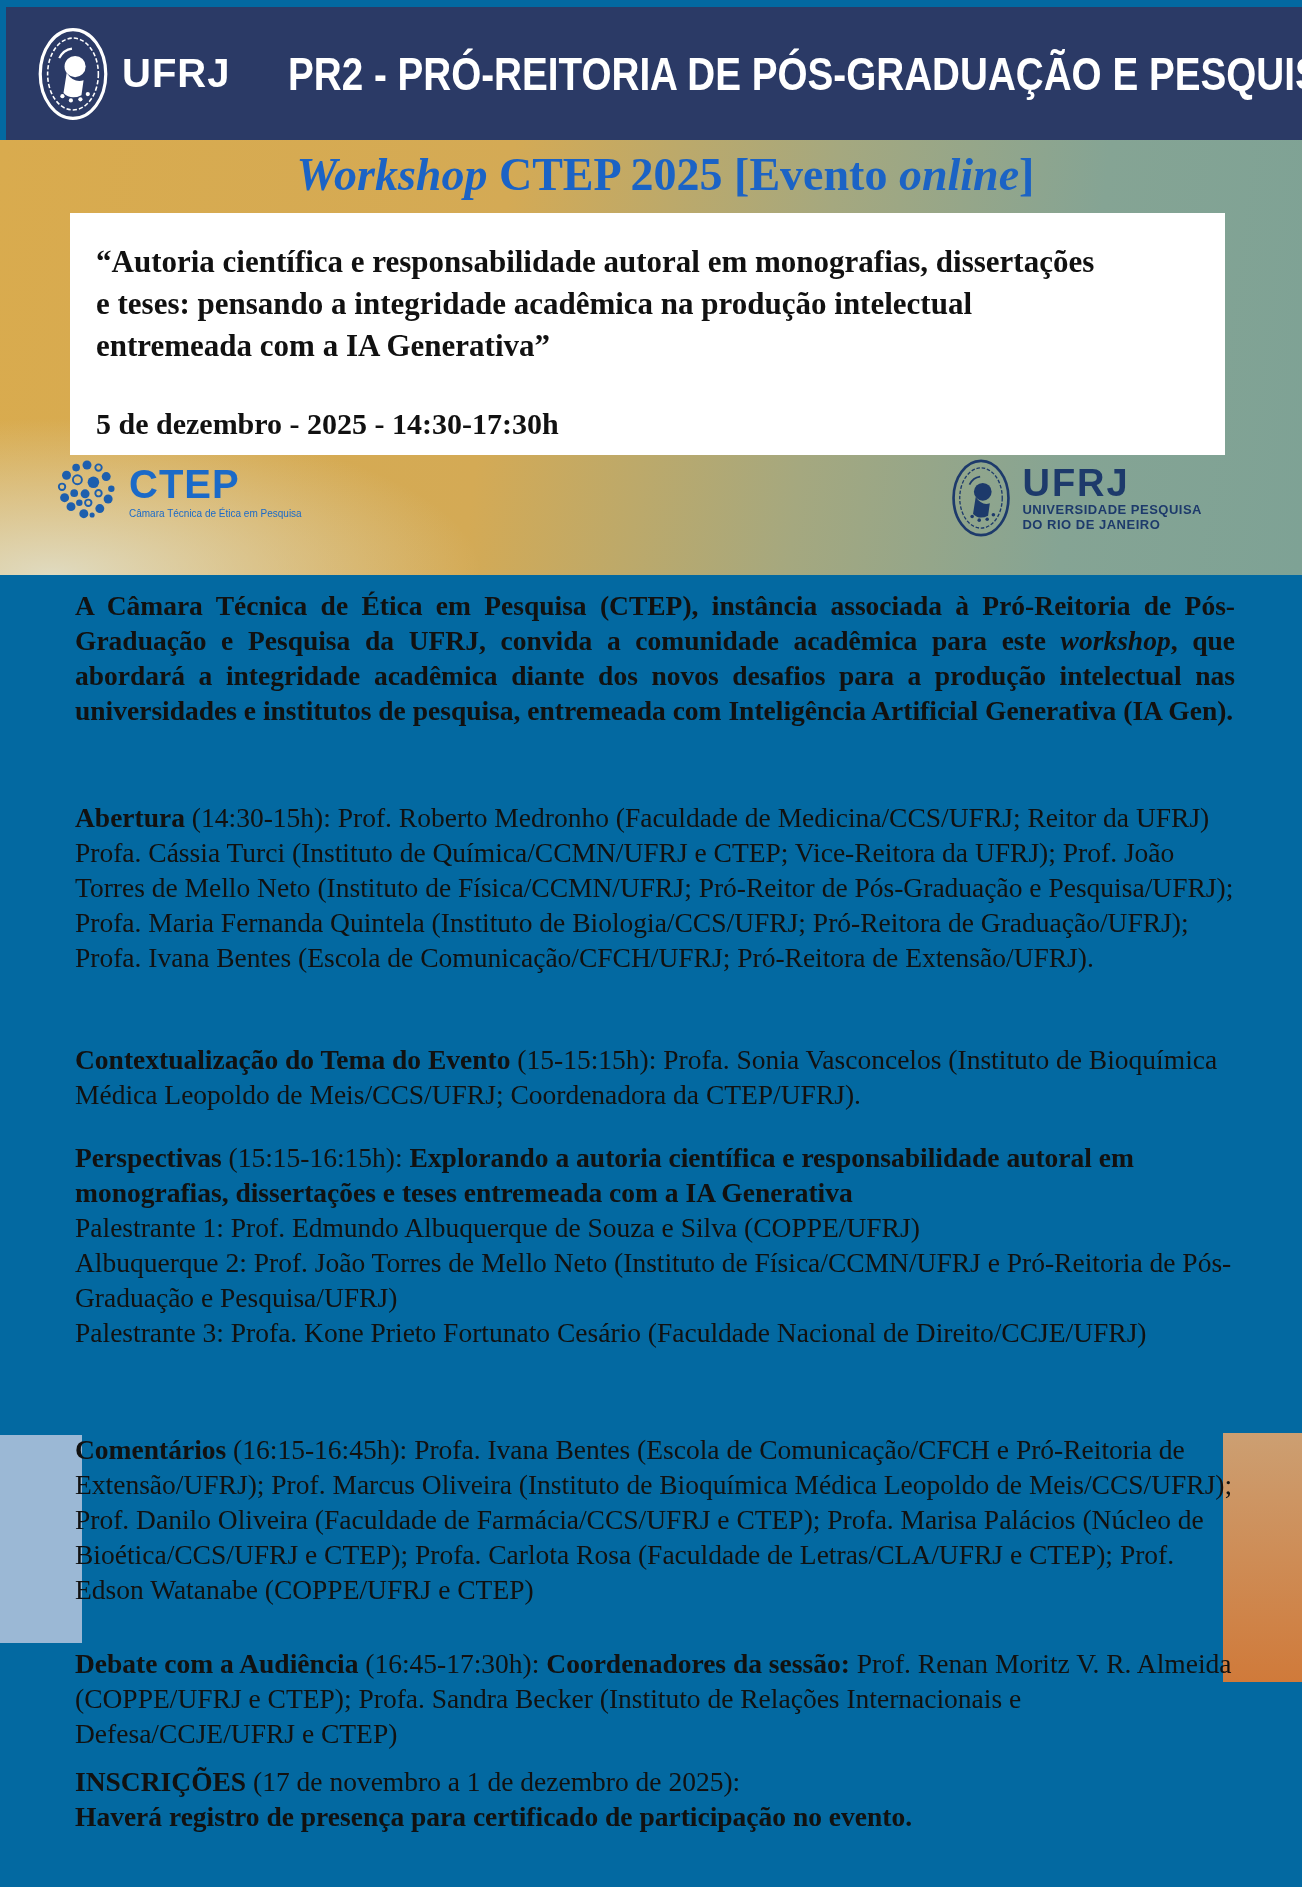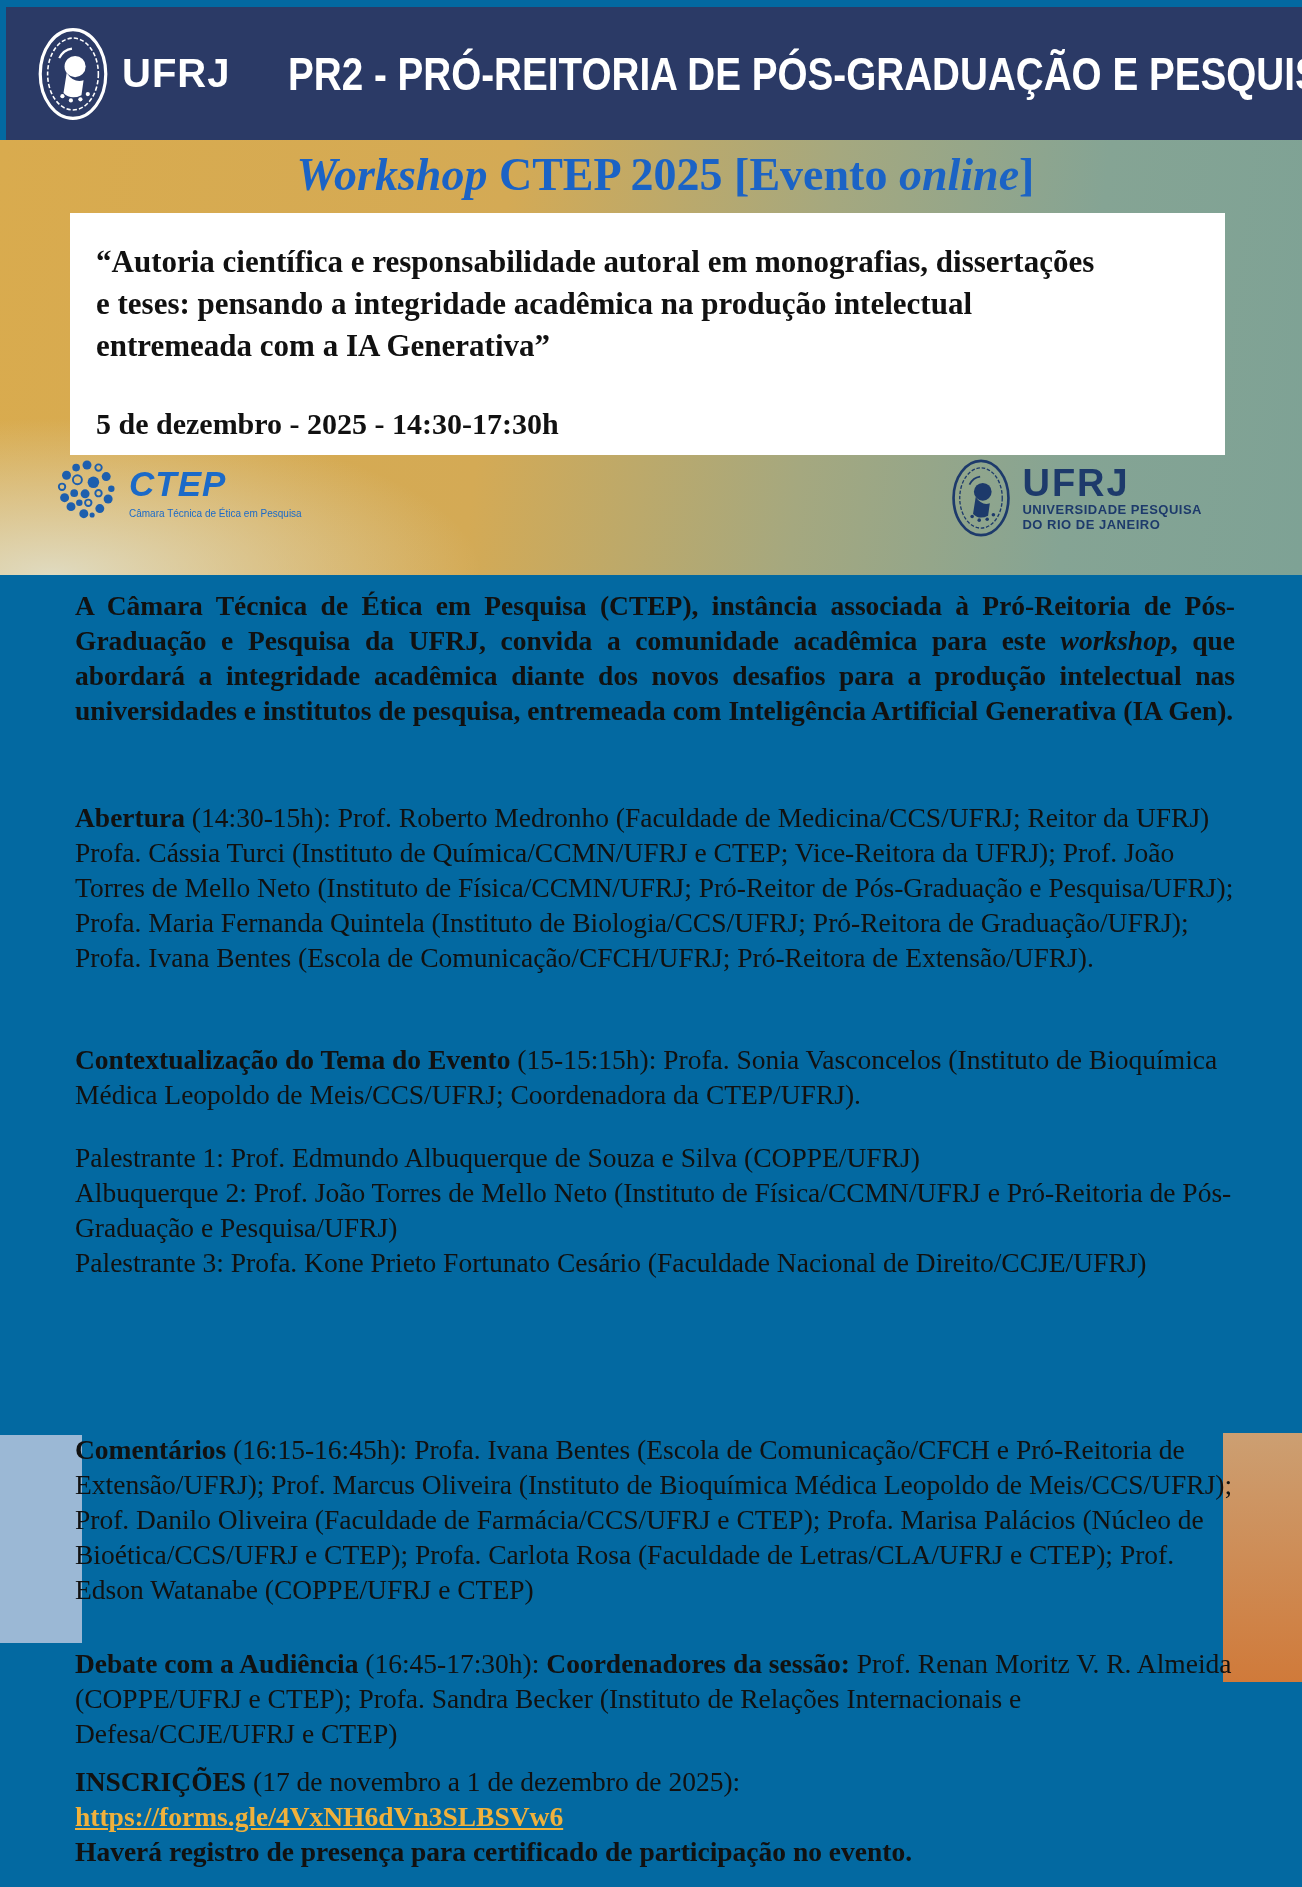--- a/index.html
+++ b/index.html
@@ -39,21 +39,21 @@
   }
   .quote-box {
     position:absolute; left:70px; top:73px; width:1155px; height:242px;
     background:#ffffff; padding:28px 30px 0 26px;
   }
   .quote { font-size:31px; font-weight:bold; line-height:42px; max-width:1010px; }
   .datetime { font-size:30px; font-weight:bold; margin-top:40px; }
 
   .ctep-logo { position:absolute; left:55px; top:318px; display:flex; align-items:center; }
   .ctep-text { margin-left:10px; font-family:"Liberation Sans", sans-serif; color:#1b6ac8; }
-  .ctep-name { font-size:35px; font-weight:bold; letter-spacing:1px; line-height:44px;font-style:italic; }
+  .ctep-name { font-size:40px; font-weight:bold; letter-spacing:1px; line-height:44px; }
   .ctep-sub  { font-size:10px; margin-top:2px; white-space:nowrap; }
 
   .ufrj-logo { position:absolute; right:100px; top:318px; display:flex; align-items:center; color:#1d3a6b; }
   .ufrj-text { margin-left:10px; font-family:"Liberation Sans", sans-serif; }
   .ufrj-name { font-size:38px; font-weight:bold; letter-spacing:2px; line-height:38px; }
   .ufrj-line { font-size:13px; font-weight:bold; letter-spacing:.5px; line-height:15px; }
 
   
   .content { position:absolute; left:75px; top:0; width:1160px; }
   .para { position:absolute; left:0; width:1160px; font-size:27.5px; line-height:35px; }
@@ -157,29 +157,29 @@
 
   <main class="content">
 
     <p class="para justify b" style="top:588px"><span>A Câmara Técnica de Ética em Pesquisa (CTEP), instância associada à Pró-Reitoria de Pós-Graduação e Pesquisa da UFRJ, convida a comunidade acadêmica para este </span><span class="bi">workshop</span><span>, que abordará a integridade acadêmica diante dos novos desafios para a produção intelectual nas universidades e institutos de pesquisa, entremeada com Inteligência Artificial Generativa (IA Gen).</span></p>
 
     <p class="para" style="top:800px"><span class="b">Abertura</span><span> (14:30-15h): Prof. Roberto Medronho (Faculdade de Medicina/CCS/UFRJ; Reitor da UFRJ) Profa. Cássia Turci (Instituto de Química/CCMN/UFRJ e CTEP; Vice-Reitora da UFRJ); Prof. João Torres de Mello Neto (Instituto de Física/CCMN/UFRJ; Pró-Reitor de Pós-Graduação e Pesquisa/UFRJ); Profa. Maria Fernanda Quintela (Instituto de Biologia/CCS/UFRJ; Pró-Reitora de Graduação/UFRJ); Profa. Ivana Bentes (Escola de Comunicação/CFCH/UFRJ; Pró-Reitora de Extensão/UFRJ).</span></p>
 
     <p class="para" style="top:1042px"><span class="b">Contextualização do Tema do Evento</span><span> (15-15:15h): Profa. Sonia Vasconcelos (Instituto de Bioquímica Médica Leopoldo de Meis/CCS/UFRJ; Coordenadora da CTEP/UFRJ).</span></p>
 
     <div class="para" style="top:1140px">
+      <p><span class="b">Perspectivas</span><span> (15:15-16:15h): </span><span class="b">Explorando a autoria científica e responsabilidade autoral em monografias, dissertações e teses entremeada com a IA Generativa</span></p>
       <div class="speaker-line"><span class="b">Palestrante 1:</span><span> Prof. Edmundo Albuquerque de Souza e Silva (COPPE/UFRJ)</span></div>
       <div class="speaker-line"><span class="b">Albuquerque 2:</span><span> Prof. João Torres de Mello Neto (Instituto de Física/CCMN/UFRJ e Pró-Reitoria de Pós-Graduação e Pesquisa/UFRJ)</span></div>
       <div class="speaker-line"><span class="b">Palestrante 3:</span><span> Profa. Kone Prieto Fortunato Cesário (Faculdade Nacional de Direito/CCJE/UFRJ)</span></div>
     </div>
 
     <p class="para" style="top:1432px"><span class="b">Comentários</span><span> (16:15-16:45h): Profa. Ivana Bentes (Escola de Comunicação/CFCH e Pró-Reitoria de Extensão/UFRJ); Prof. Marcus Oliveira (Instituto de Bioquímica Médica Leopoldo de Meis/CCS/UFRJ); Prof. Danilo Oliveira (Faculdade de Farmácia/CCS/UFRJ e CTEP); Profa. Marisa Palácios (Núcleo de Bioética/CCS/UFRJ e CTEP); Profa. Carlota Rosa (Faculdade de Letras/CLA/UFRJ e CTEP); Prof. Edson Watanabe (COPPE/UFRJ e CTEP)</span></p>
 
     <p class="para" style="top:1646px"><span class="b">Debate com a Audiência</span><span> (16:45-17:30h): </span><span class="b">Coordenadores da sessão:</span><span> Prof. Renan Moritz V. R. Almeida (COPPE/UFRJ e CTEP);  Profa. Sandra Becker (Instituto de Relações Internacionais e Defesa/CCJE/UFRJ e CTEP)</span></p>
 
     <div class="para" style="top:1764px">
       <p><span class="b">INSCRIÇÕES</span><span> (17 de novembro a 1 de dezembro de 2025):</span></p>
-      <div><a class="link" href="#">https://forms.gle/4VxNH6dVn3SLBSVw6</a></div>
       <div class="b">Haverá registro de presença para certificado de participação no evento.</div>
     </div>
 
   </main>
 </div>
 
 </body></html>

